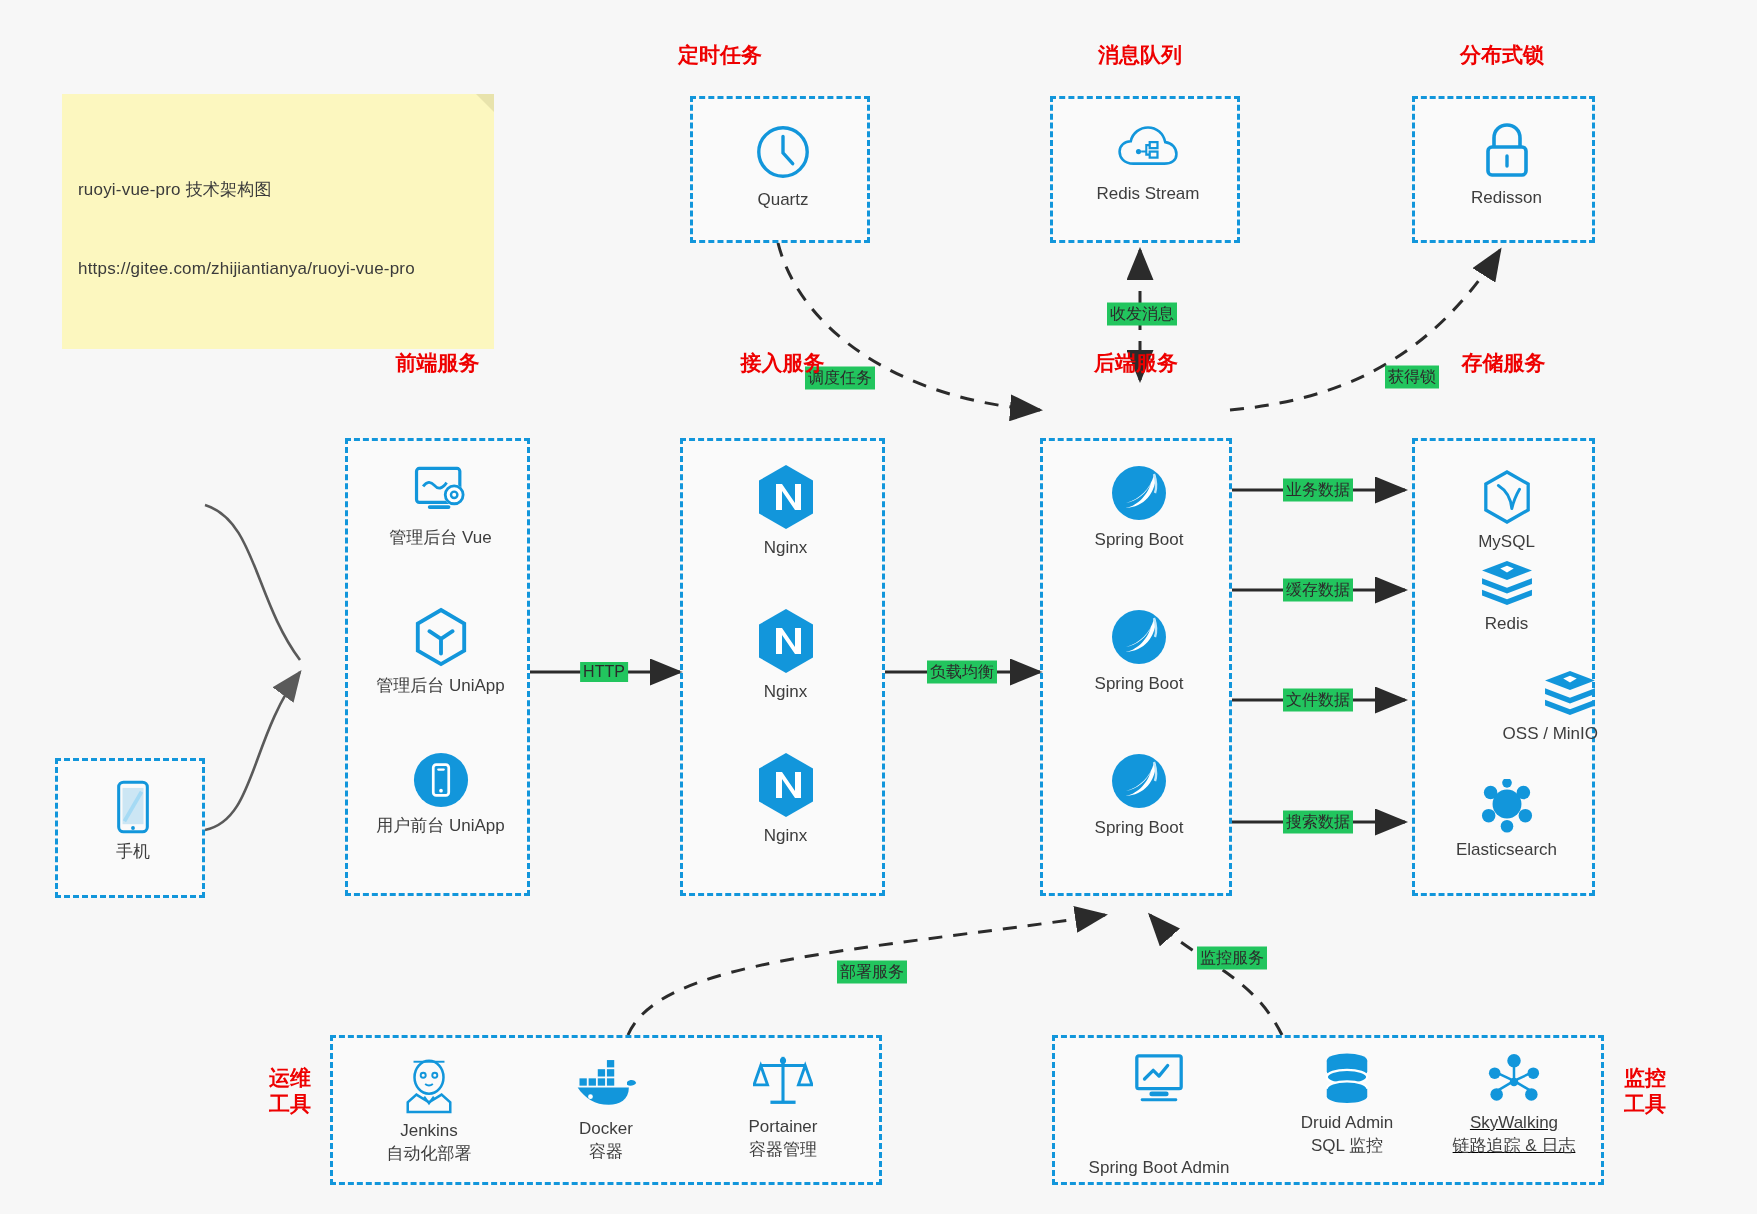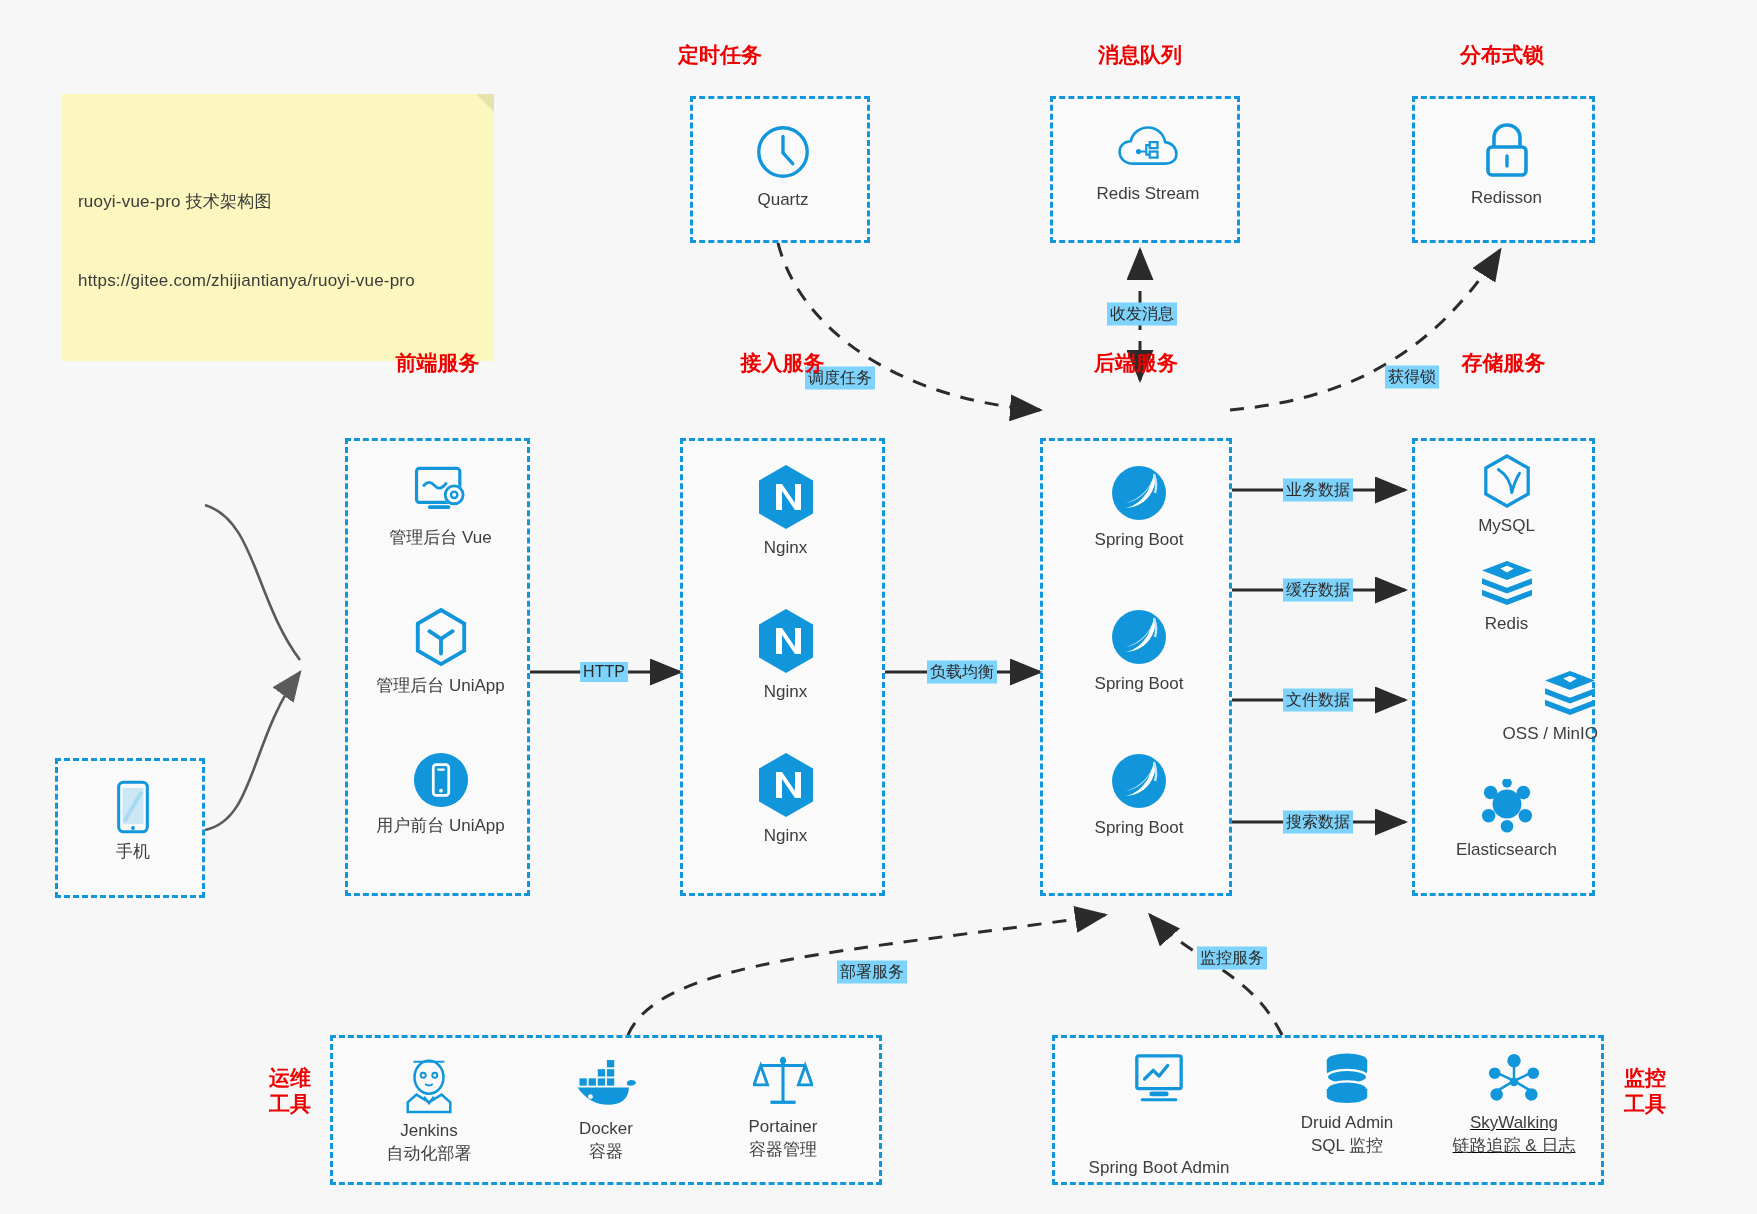--- a/index.html
+++ b/index.html
@@ -19,21 +19,21 @@
     left: 0; top: 0;
     width: 1757px; height: 1214px;
     pointer-events: none;
   }
   .note {
     position: absolute;
     background: #fcf7bf;
     color: #3b3b3b;
     font-size: 17px;
     line-height: 1.55;
-    padding: 16px 16px 14px 16px;
+    padding: 4px 16px 14px 16px;
     white-space: pre;
     letter-spacing: .2px;
   }
   .note-fold {
     position: absolute;
     right: 0; top: 0;
     width: 0; height: 0;
     border-left: 18px solid transparent;
     border-top: 18px solid #e8e3ac;
   }
@@ -72,21 +72,21 @@
     font-size: 17px;
     text-align: center;
     line-height: 1.35;
     white-space: pre;
   }
   .ico { display: block; }
   .edge-label {
     position: absolute;
     font-size: 16px;
     color: #2b2b2b;
-    background: #7dd3fc;
+    background: #22c55e;
     padding: 1px 3px;
     white-space: pre;
     transform: translate(-50%, -50%);
   }
 </style>
 </head>
 <body>
 
 <div id="canvas">
 
@@ -265,21 +265,21 @@
         <circle cx="30" cy="30" r="27" fill="#1296db"></circle>
         <path d="M47 13 C46 30 36 44 16 45 C26 44 38 34 42 20 C38 30 28 38 17 40 C31 36 41 26 45 12 Z" fill="#fff"></path>
         <path d="M45 11 C47 17 48 24 46 30" fill="none" stroke="#bfe6fa" stroke-width="2.4"></path>
       </svg>
       <div class="label">Spring Boot</div>
     </div>
   </div>
 
   <div class="group-title" style="left:1412px; top:350px; width:183px;">存储服务</div>
   <div class="group" style="left:1412px; top:438px; width:183px; height:458px;">
-    <div class="node" style="left:0; top:12px; width:183px;">
+    <div class="node" style="left:0; top:28px; width:183px;">
       <svg class="ico" width="52" height="56" viewBox="0 0 54 58">
         <path d="M27 3 L49 15.5 L49 42.5 L27 55 L5 42.5 L5 15.5 Z" fill="none" stroke="#1296db" stroke-width="3.4"></path>
         <path d="M18 17 C26 22 31 30 32 41 M32 41 C34 33 37 26 40 21" fill="none" stroke="#1296db" stroke-width="3" stroke-linecap="round"></path>
       </svg>
       <div class="label">MySQL</div>
     </div>
     <div class="node" style="left:0; top:118px; width:183px;">
       <svg class="ico" width="56" height="48" viewBox="0 0 58 50">
         <path d="M29 2 L55 12 L29 22 L3 12 Z" fill="#1296db"></path>
         <path d="M3 20 L29 30 L55 20 L55 26 L29 36 L3 26 Z" fill="#1296db"></path>

